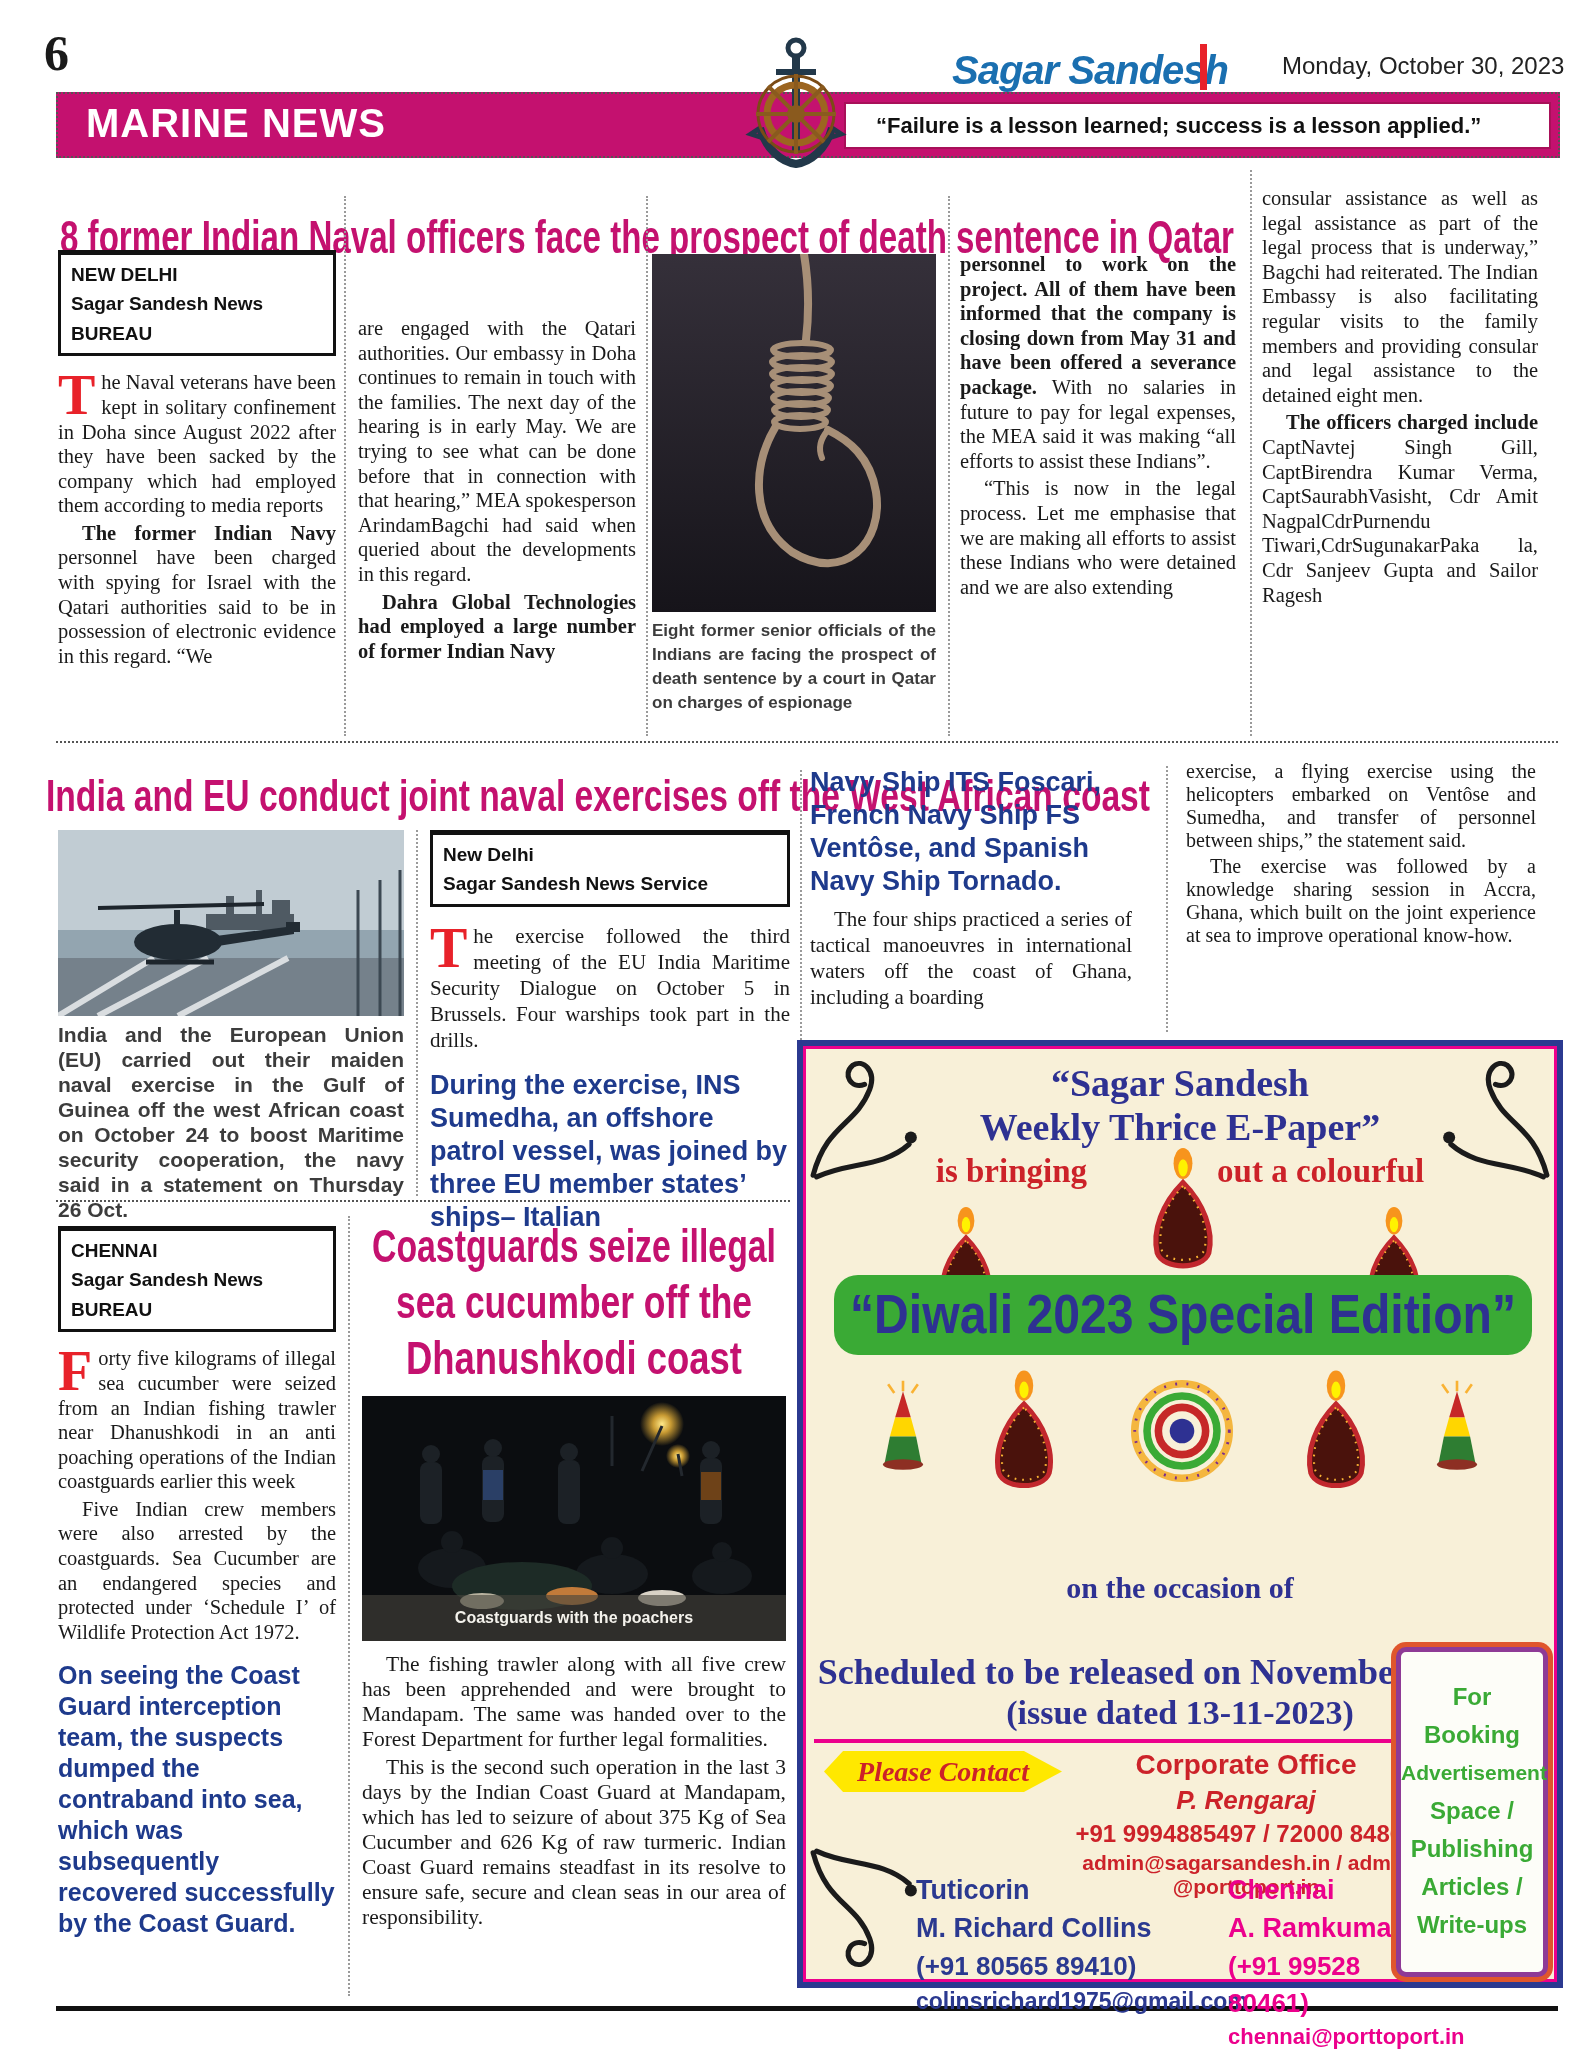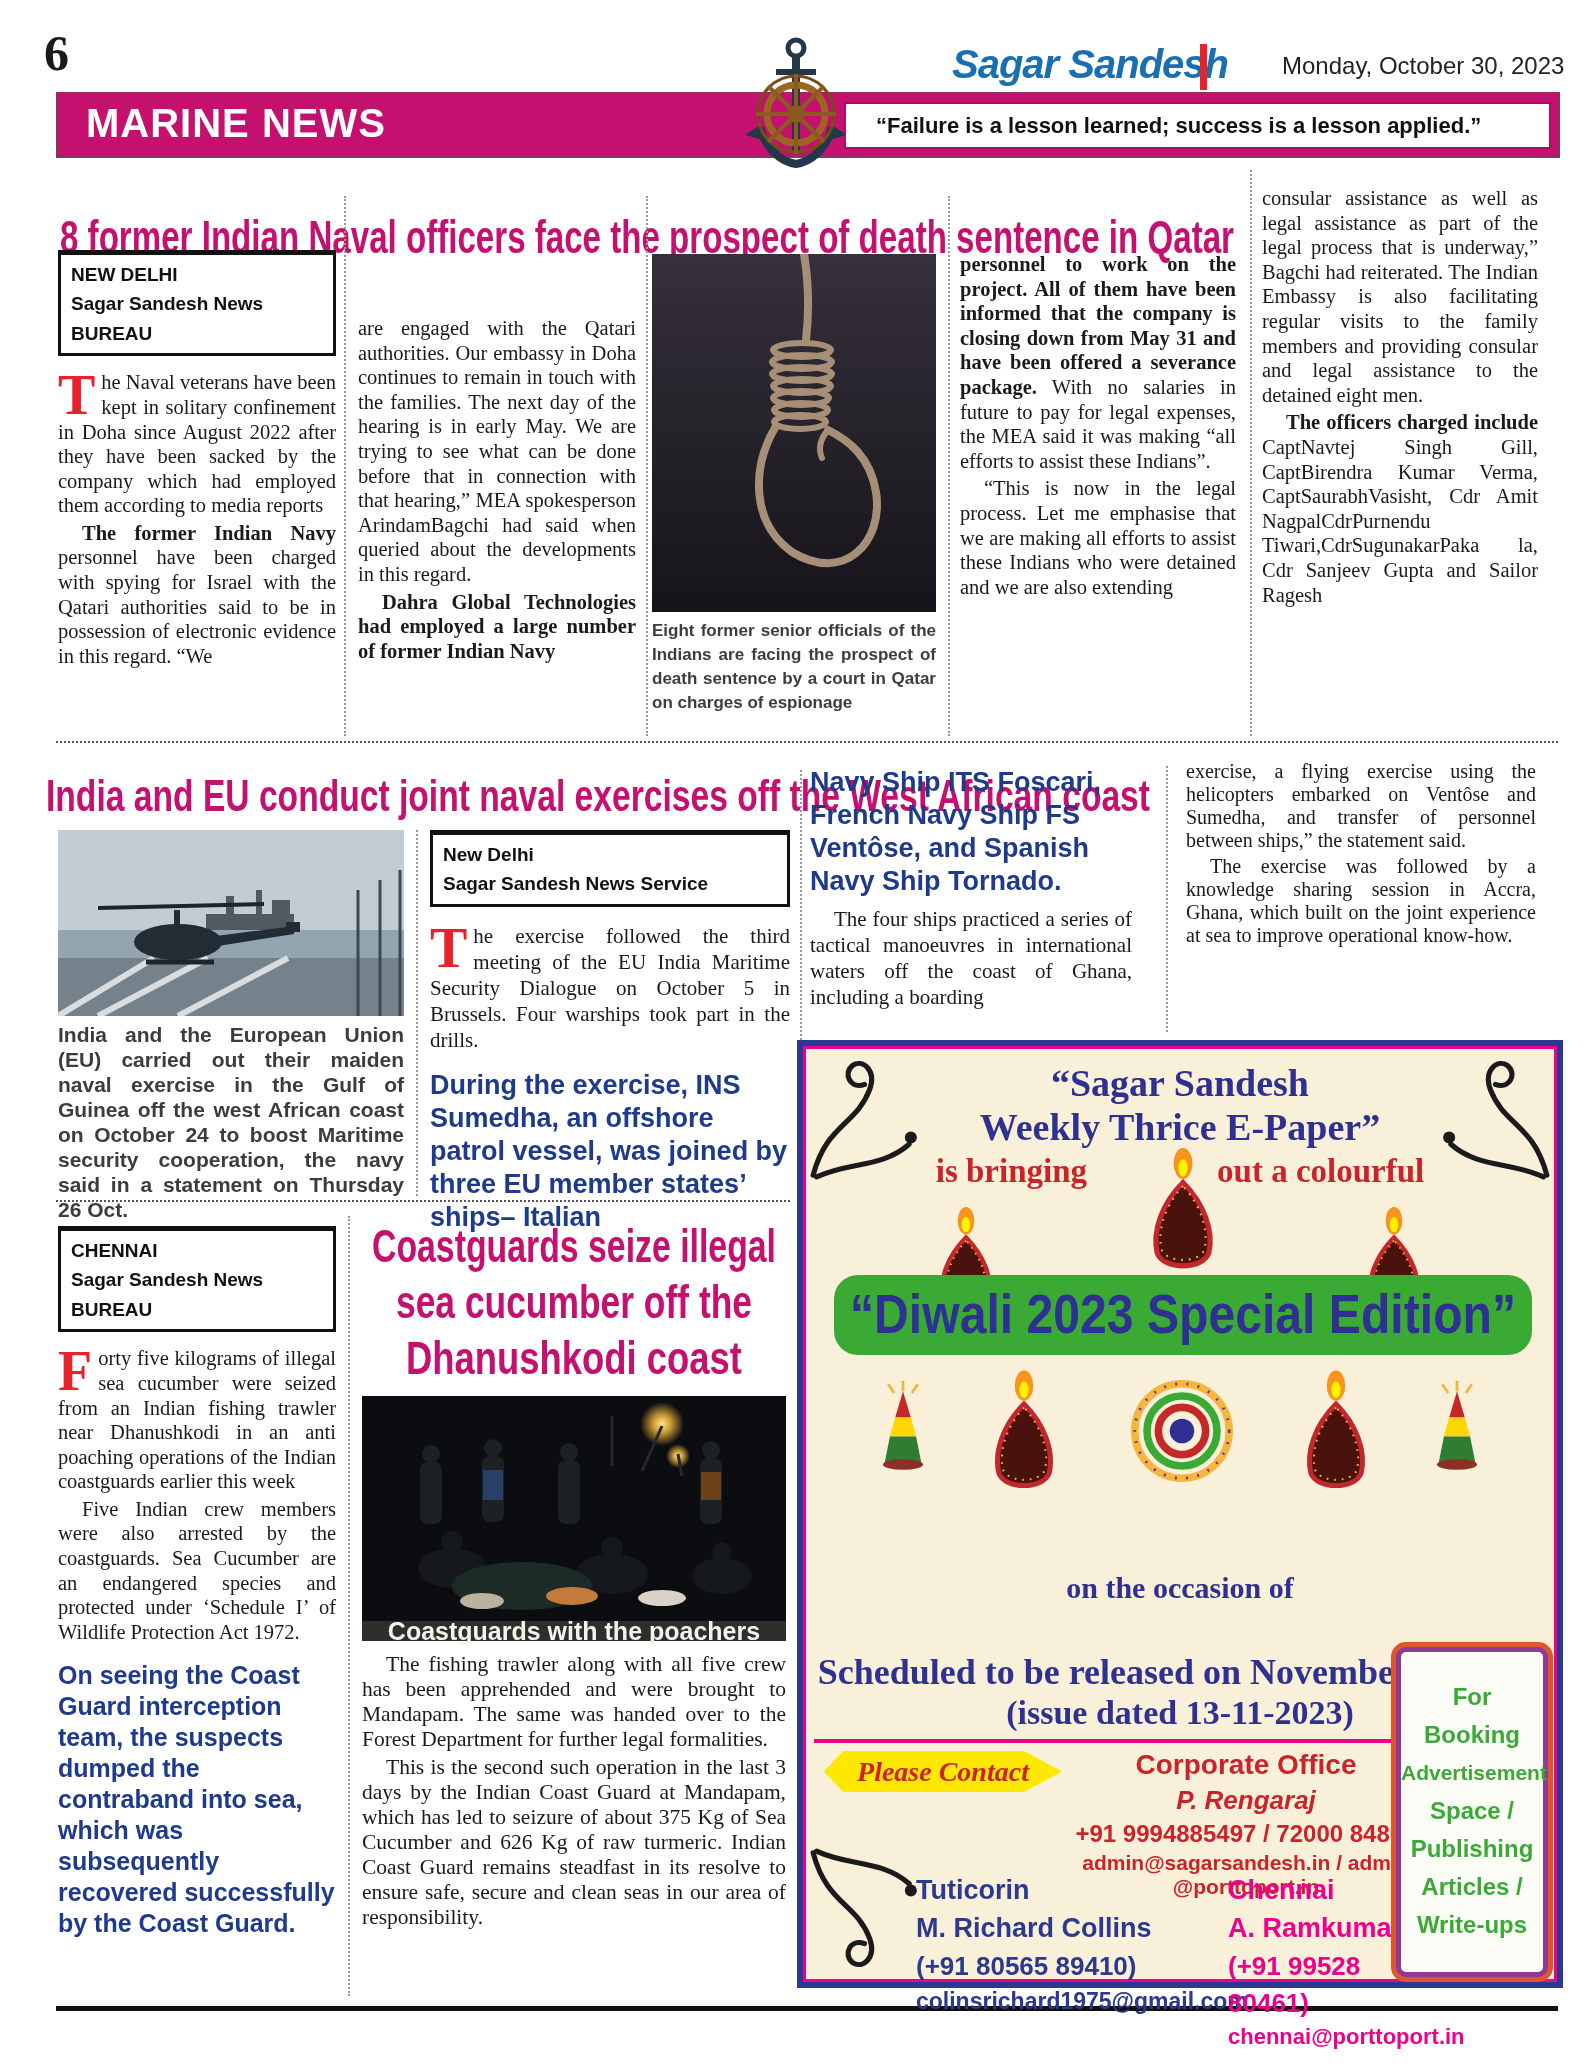--- a/index.html
+++ b/index.html
@@ -35,22 +35,22 @@
   .occ{font-weight:bold;color:#2e3192;text-align:center;white-space:nowrap;width:100%;}
   .pinkrule{background:#ec008c;height:4px;}
   .arrow-badge{background:#ffe800;clip-path:polygon(0% 50%,8% 0%,84% 0%,100% 50%,84% 100%,8% 100%);
                display:flex;align-items:center;justify-content:center;
                font-weight:bold;font-style:italic;font-size:28px;color:#cc2229;}
   .corp{color:#cc2229;text-align:center;font-family:"Liberation Sans",sans-serif;font-weight:bold;}
   .contact-col{font-family:"Liberation Sans",sans-serif;font-weight:bold;line-height:1.42;}
   .badge{background:#fdfdf8;border:5px solid #8e3a96;box-shadow:0 0 0 5px #e0562c;border-radius:10px;
          text-align:center;font-family:"Liberation Sans",sans-serif;font-weight:bold;color:#3aaa35;
          font-size:24px;line-height:38px;padding-top:26px;box-sizing:border-box;}
-  .capstrip{position:absolute;left:0;right:0;bottom:0;height:20px;background:rgba(70,68,60,.62);
-            color:#f4f2ec;font-family:"Liberation Sans",sans-serif;font-weight:bold;font-size:25px;
+  .capstrip{position:absolute;left:0;right:0;bottom:0;height:46px;background:rgba(70,68,60,.62);
+            color:#f4f2ec;font-family:"Liberation Sans",sans-serif;font-weight:bold;font-size:16px;
             display:flex;align-items:center;justify-content:center;}
   .thickrule{background:#111;}
 </style>
 </head>
 <body>
 
 <div class="page">
 
   <div class="abs pagenum" style="left:44px;top:24px;">6</div>
 
@@ -71,21 +71,21 @@
           <line x1="56" y1="80" x2="96" y2="80"></line>
         <line x1="56" y1="80" x2="28" y2="52"></line>
           <line x1="56" y1="80" x2="84" y2="52"></line>
         <line x1="56" y1="80" x2="28" y2="108"></line>
           <line x1="56" y1="80" x2="84" y2="108"></line>
       </g>
       <circle cx="56" cy="80" r="9" fill="#8a5a1e"></circle>
     </svg>
   </div>
 
-  <div class="abs brand" style="left:952px;top:42px;">Sagar Sandesh</div>
+  <div class="abs brand" style="left:952px;top:48px;">Sagar Sandesh</div>
   <div class="abs" style="left:1200px;top:44px;width:7px;height:46px;background:#e8222a;"></div>
   <div class="abs hdate" style="left:1282px;top:52px;">Monday, October 30, 2023</div>
 
   <div class="abs banner" style="left:56px;top:92px;width:1500px;height:62px;">
     <div class="abs marine" style="left:28px;top:7px;">MARINE NEWS</div>
     <div class="quotebox">
       <span>“Failure is a lesson learned; success is a lesson applied.”</span>
     </div>
   </div>
 

